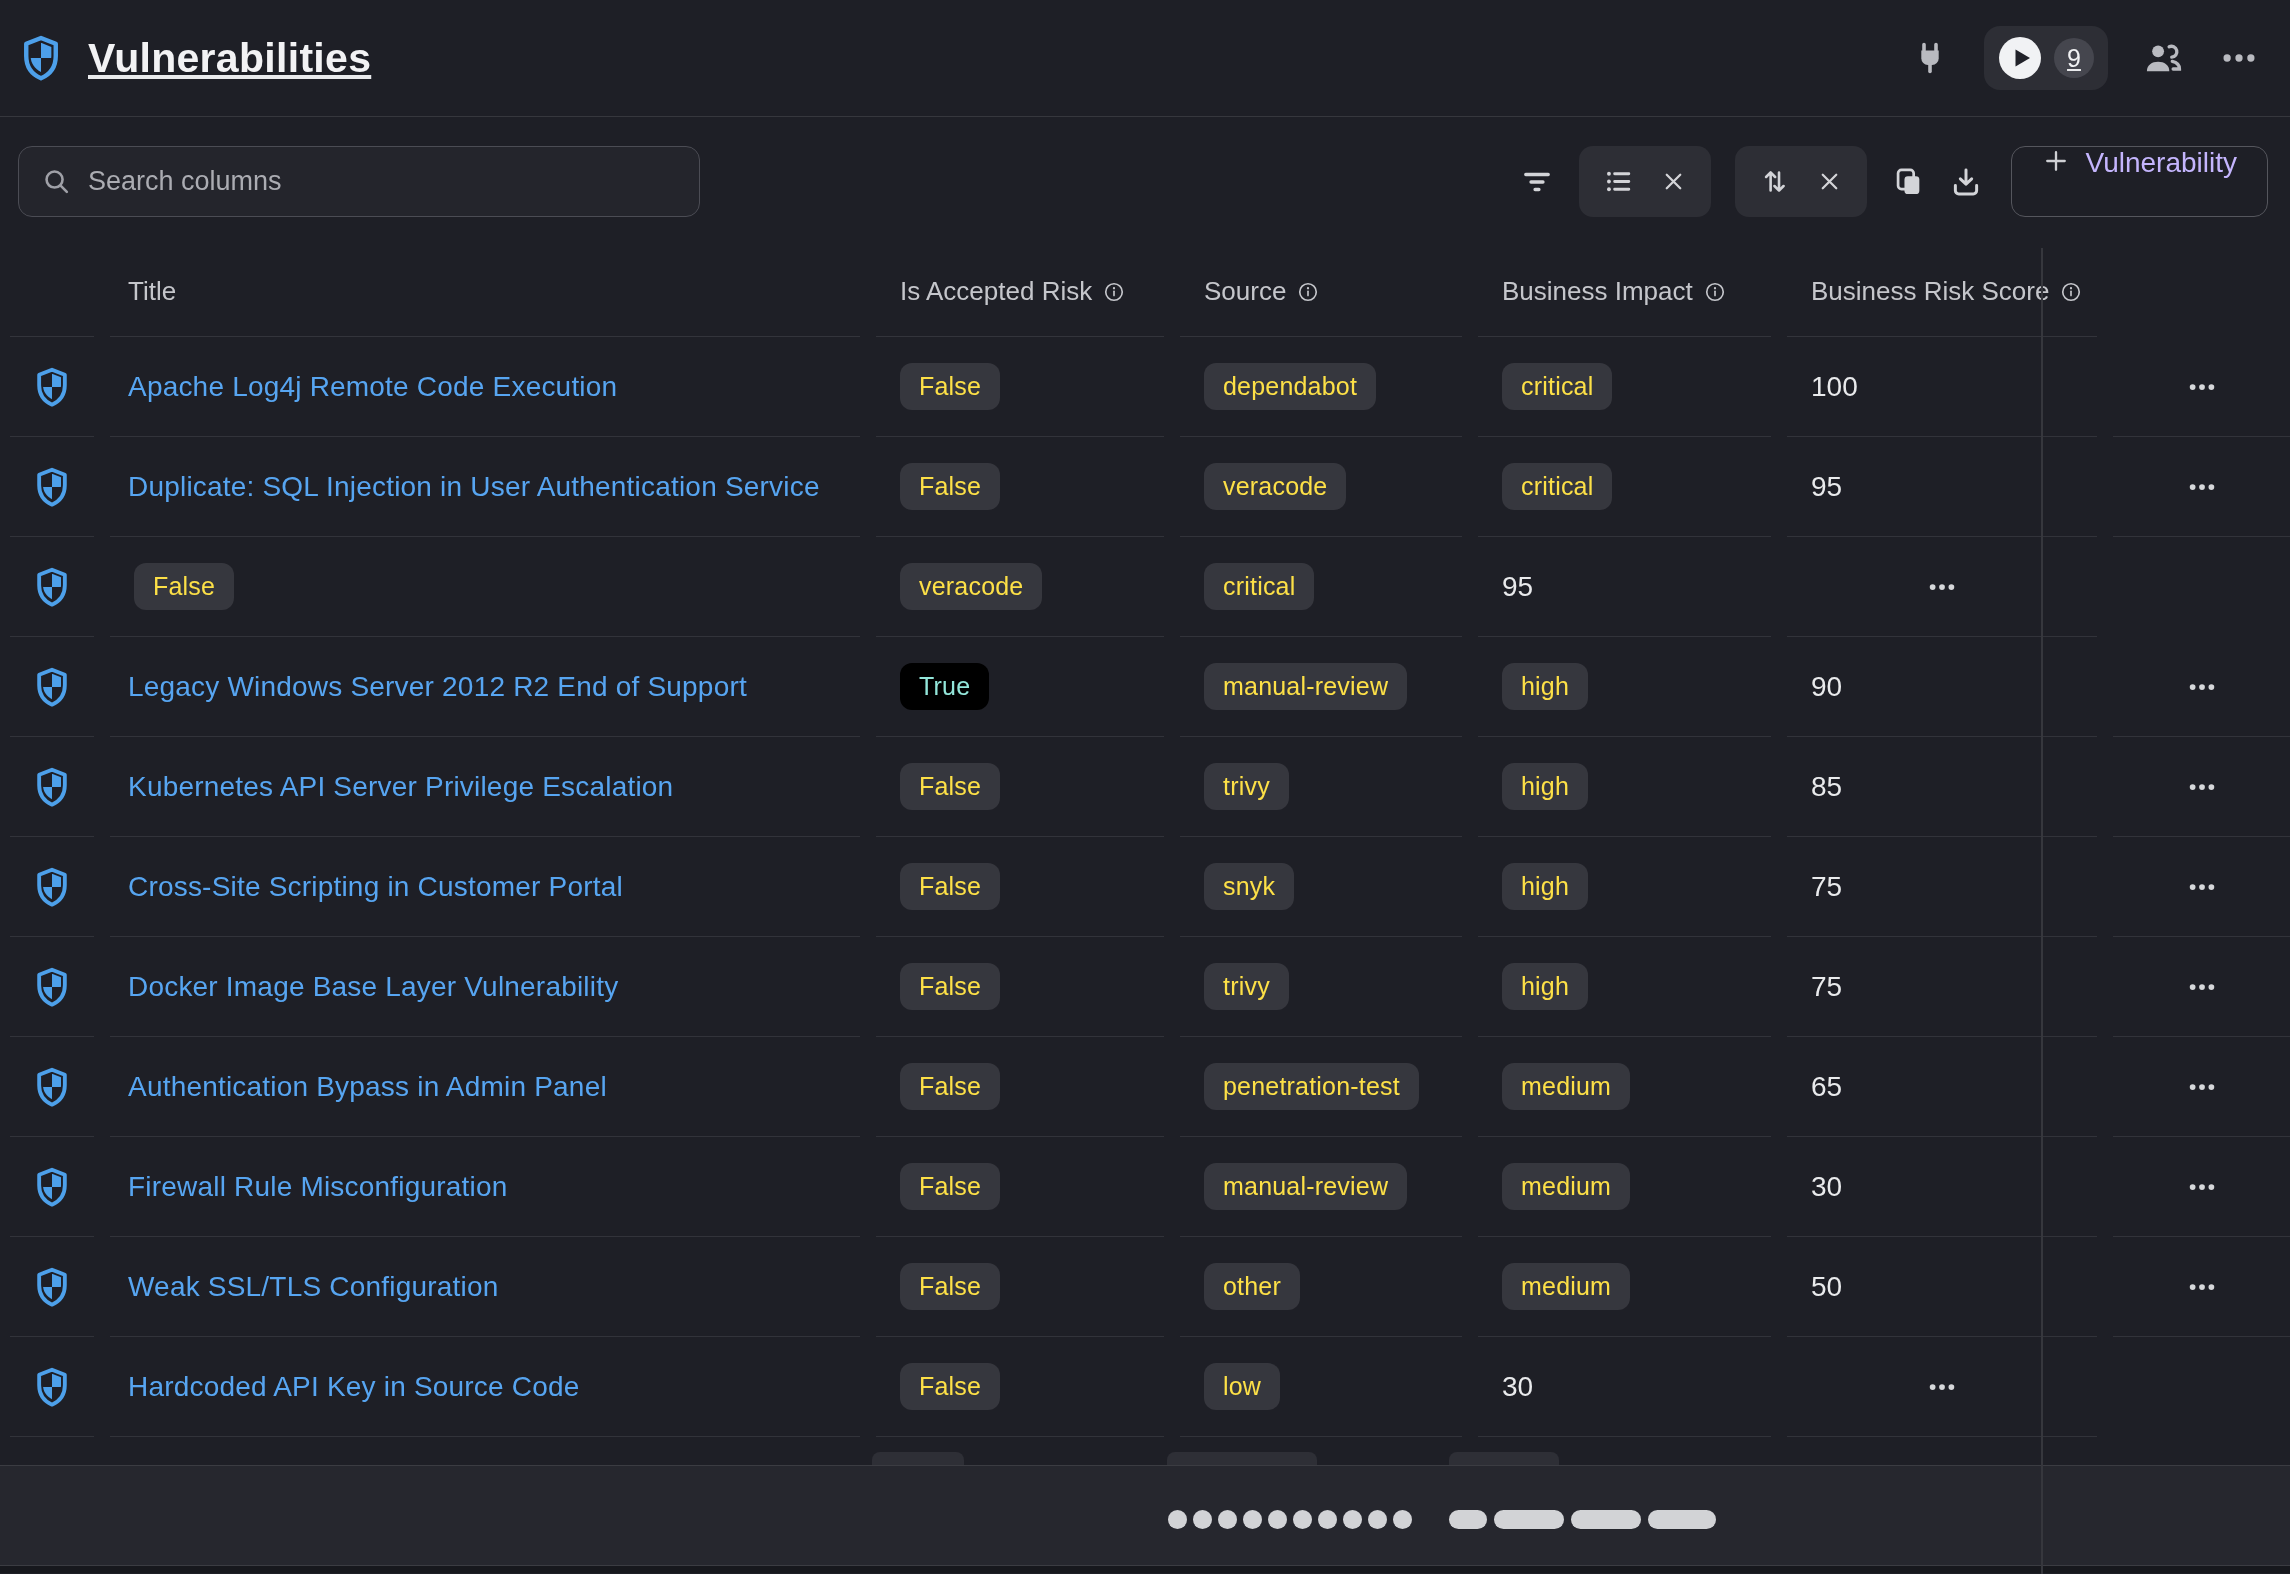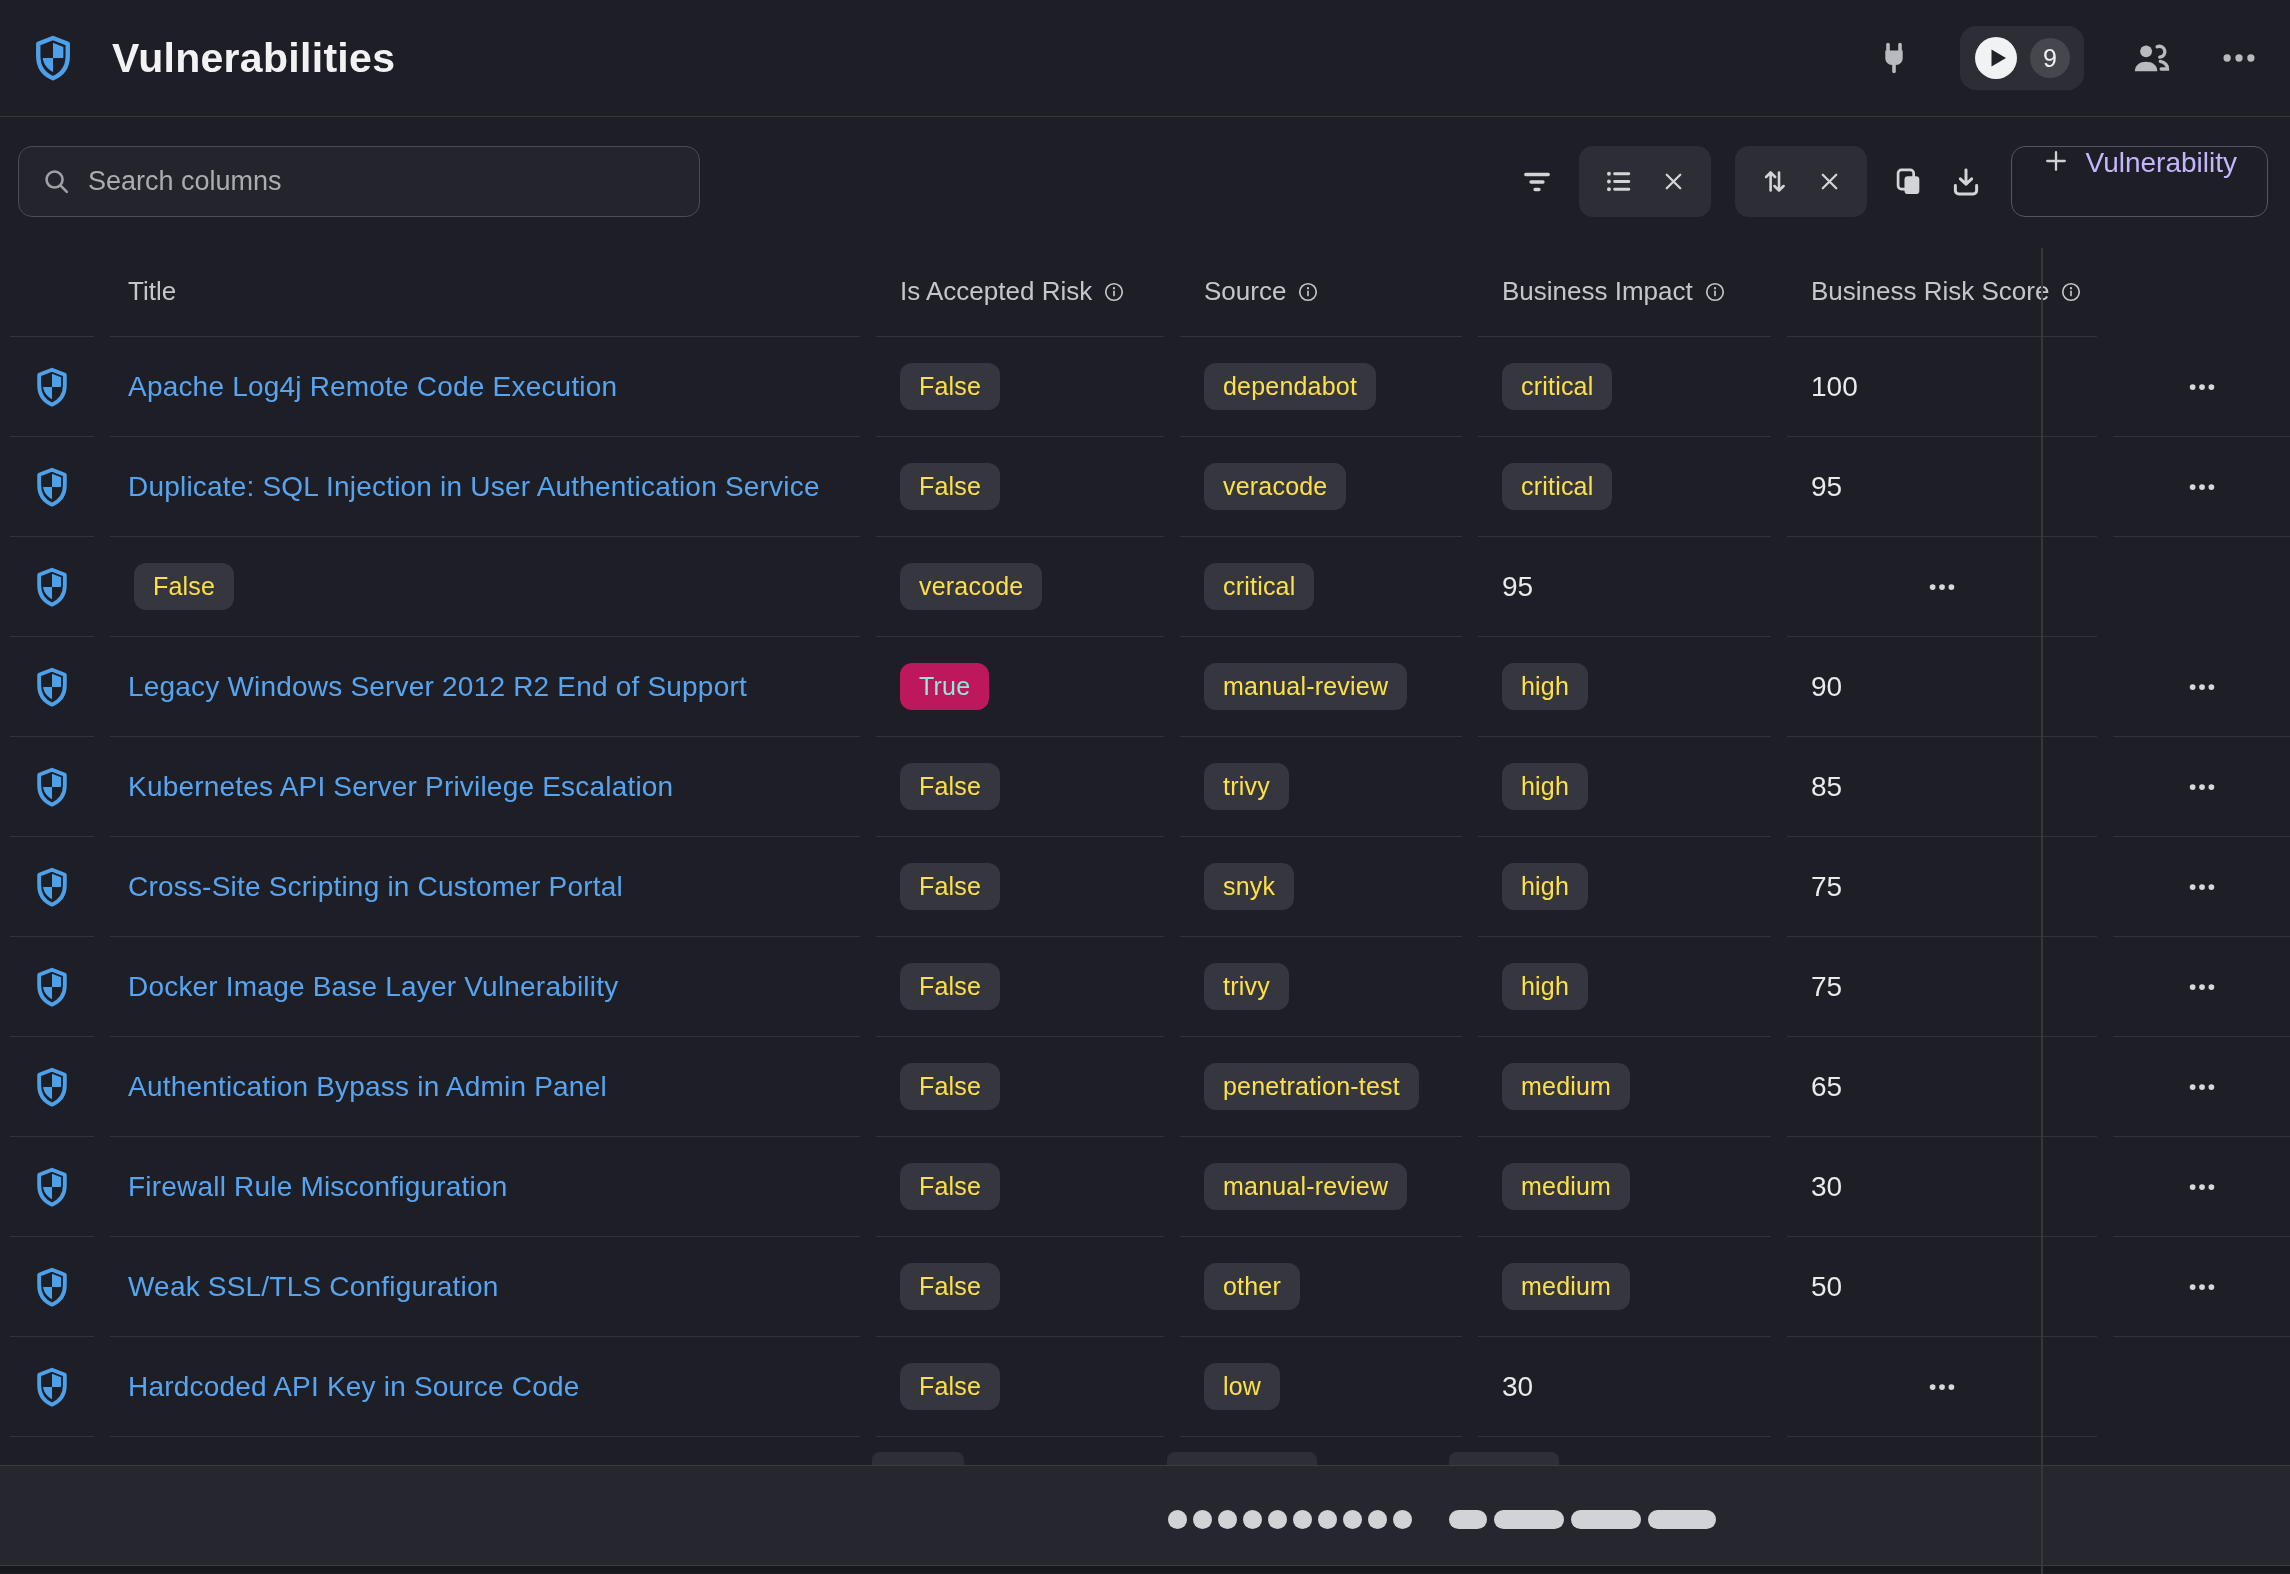--- a/index.html
+++ b/index.html
@@ -8,22 +8,23 @@
     background:#1e1f26;
     font-family:"Liberation Sans","DejaVu Sans",sans-serif;
     color:#e9eaec;
     position:relative;
   }
   svg.ic { display:block; }
 
   
   .appbar {
     height:117px; display:flex; align-items:center;
-    padding:0 32px 0 30px; gap:34px;
+    padding:0 32px 0 18px; gap:22px;
     border-bottom:1px solid #36373d;
+    text-decoration:underline;
   }
   .appbar .shield-lg { width:46px; height:46px; }
   .page-title { font-size:41px; font-weight:700; color:#f2f2f4; letter-spacing:.3px; margin-left:2px; }
   .appbar-spacer { flex:1; }
   .iconbtn { background:none; border:none; cursor:pointer; color:#b9bac0; display:flex; align-items:center; justify-content:center; }
   .run-pill {
     background:#2d2e35; border:none; border-radius:16px; height:64px; padding:0 14px;
     display:flex; align-items:center; gap:12px; cursor:pointer;
   }
   .play-circle { width:44px; height:44px; }
@@ -76,21 +77,21 @@
 
   .row { height:100px; }
   .row .cell { display:flex; align-items:center; border-bottom:1px solid #32333a; }
   .cell-icon { justify-content:center; }
   .shield-sm { width:40px; height:40px; }
   .row-title { color:#57a5f1; font-size:28px; font-weight:500; text-decoration:none; cursor:pointer; letter-spacing:.2px; }
   .badge {
     display:inline-flex; align-items:center; height:47px; padding:0 19px;
     border-radius:12px; background:#36373e; color:#fde047; font-size:25px; letter-spacing:.2px;
   }
-  .badge-true { background:#be185d; color:#93e6da; }
+  .badge-true { background:#000000; color:#93e6da; }
   .cell-score { font-size:28px; color:#e9eaec; }
   .cell-actions { justify-content:center; }
   .dots-btn { background:none; border:none; cursor:pointer; color:#d6d7da; padding:10px; }
 
   
   .peek-strip { height:28px; position:relative; }
   .peek { position:absolute; bottom:0; height:13px; background:#2e2f36; border-radius:8px 8px 0 0; }
   .tfoot {
     height:101px; background:#26272e; border-top:1px solid #3b3c42; border-bottom:1px solid #3b3c42;
     position:relative;

